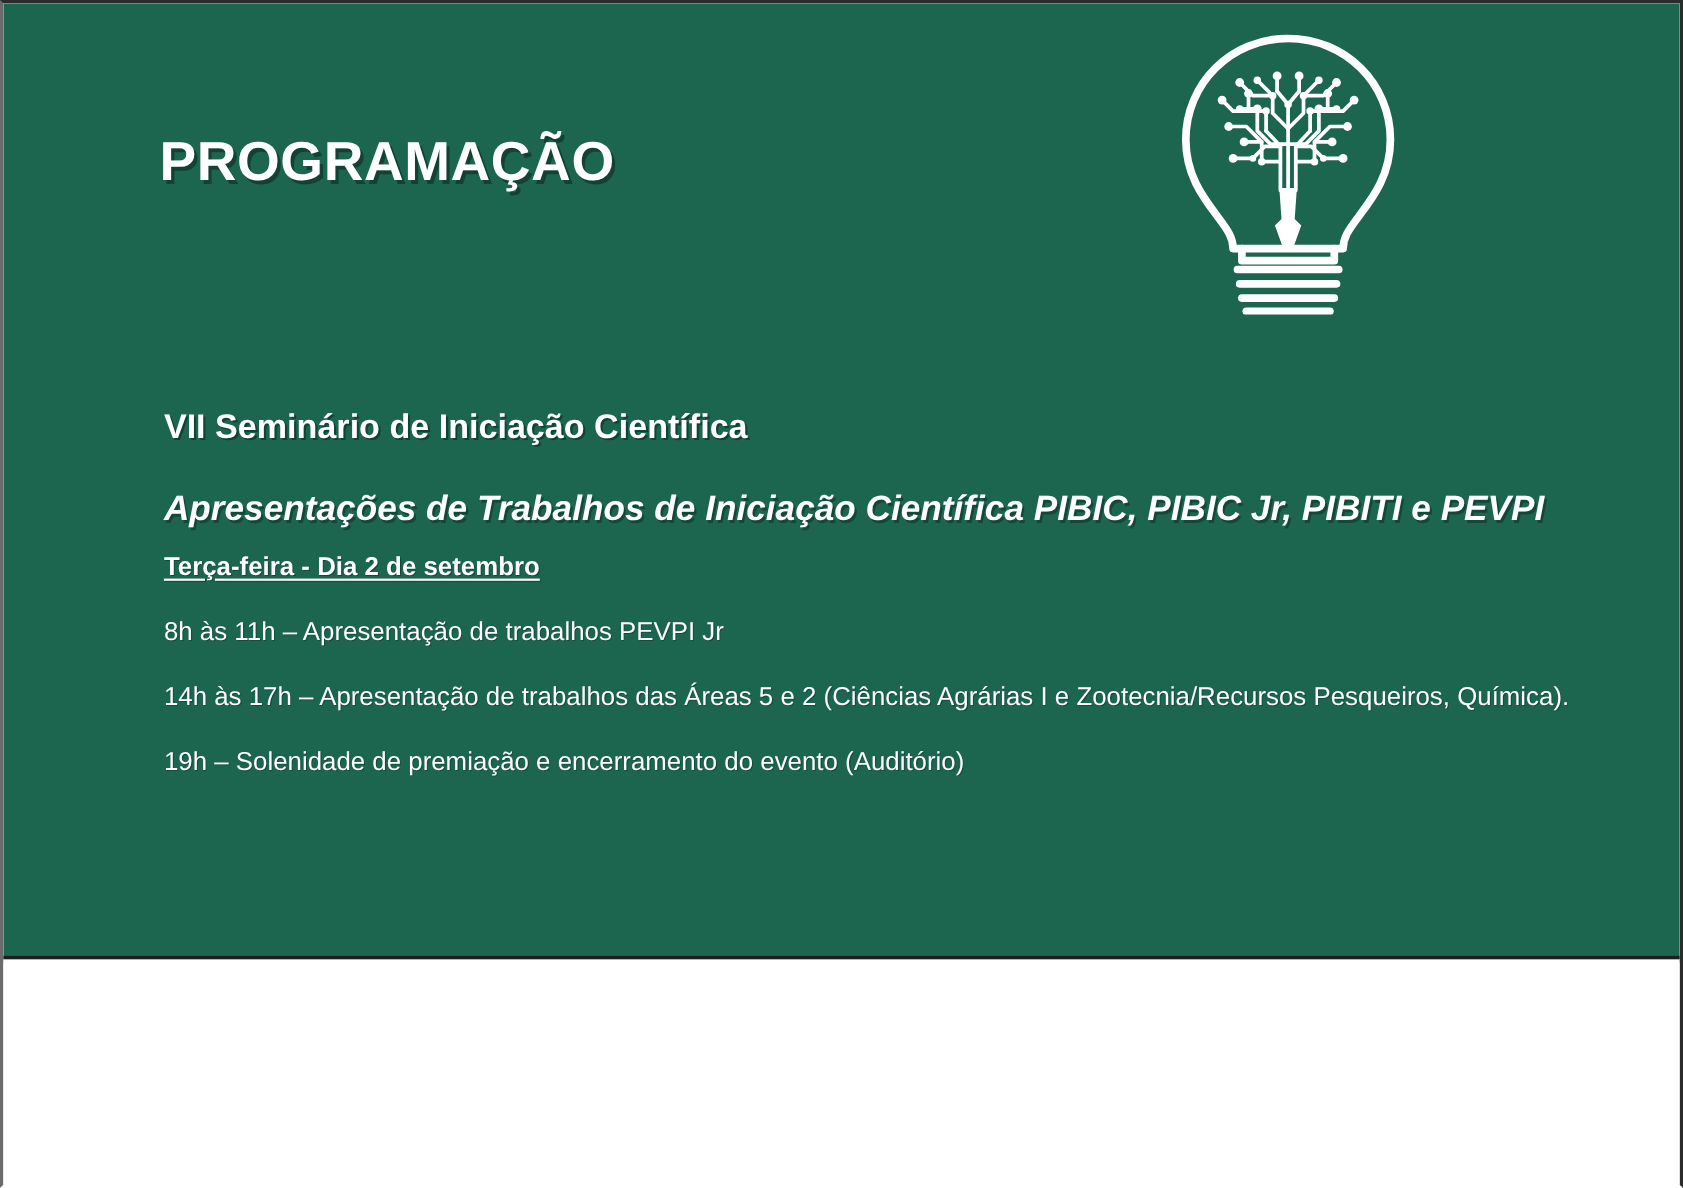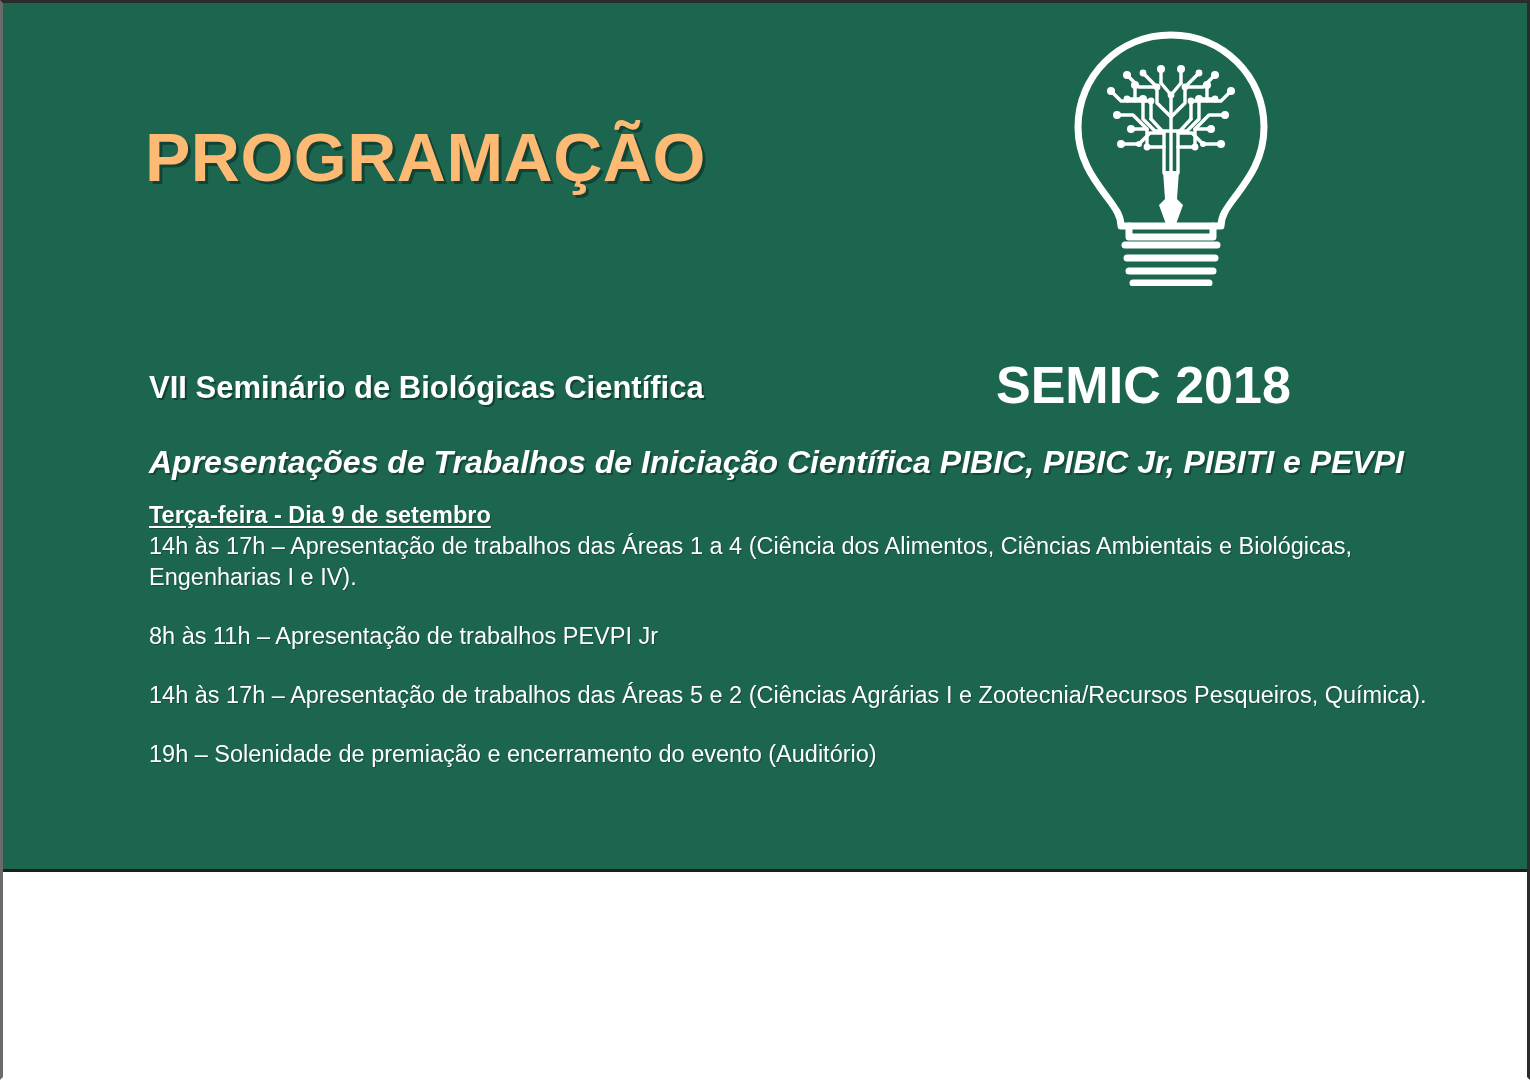--- a/index.html
+++ b/index.html
@@ -33,23 +33,23 @@
     background: #1c6650;
     border-bottom: 3px solid #1d1d1d;
     box-sizing: border-box;
   }
 
   
   #poster-title {
     position: absolute;
     left: 142px;
     top: 115px;
-    font-size: 68px;
-    font-weight: bold;
-    color: #fdba74;
+    font-size: 50px;
+    font-weight: bold;
+    color: #ffffff;
     letter-spacing: 0.5px;
     text-shadow: 3px 3px 0 rgba(0,0,0,0.35);
     white-space: nowrap;
   }
 
   
   #bulb-wrap {
     position: absolute;
     left: 1048px;
     top: 18px;
@@ -211,29 +211,27 @@
             <circle cx="140" cy="80" r="3.4"></circle>
           <circle cx="92" cy="52" r="3.4"></circle>
             <circle cx="148" cy="52" r="3.4"></circle>
           <circle cx="88" cy="123" r="3"></circle>
             <circle cx="152" cy="123" r="3"></circle>
           <circle cx="120" cy="74" r="3.4"></circle>
         </g>
       </svg>
     </div>
 
-    <div id="event-title">VII Seminário de Biológicas Científica</div>
-    <div id="semic-title">SEMIC 2018</div>
+    <div id="event-title">VII Seminário de Iniciação Científica</div>
     <div id="event-subtitle">Apresentações de Trabalhos de Iniciação Científica PIBIC, PIBIC Jr, PIBITI e PEVPI</div>
 
     <div id="schedule">
 
       <div class="sched-block">
-        <span class="day-heading">Terça-feira - Dia 9 de setembro</span>
-        <span class="sched-line">14h às 17h – Apresentação de trabalhos das Áreas 1 a 4 (Ciência dos Alimentos, Ciências Ambientais e Biológicas, Engenharias I e IV).</span>
+        <span class="day-heading">Terça-feira - Dia 2 de setembro</span>
       </div>
 
       <div class="sched-block">
         <span class="sched-line">8h às 11h – Apresentação de trabalhos PEVPI Jr</span>
       </div>
 
       <div class="sched-block">
         <span class="sched-line">14h às 17h – Apresentação de trabalhos das Áreas 5 e 2 (Ciências Agrárias I e Zootecnia/Recursos Pesqueiros, Química).</span>
       </div>
 

